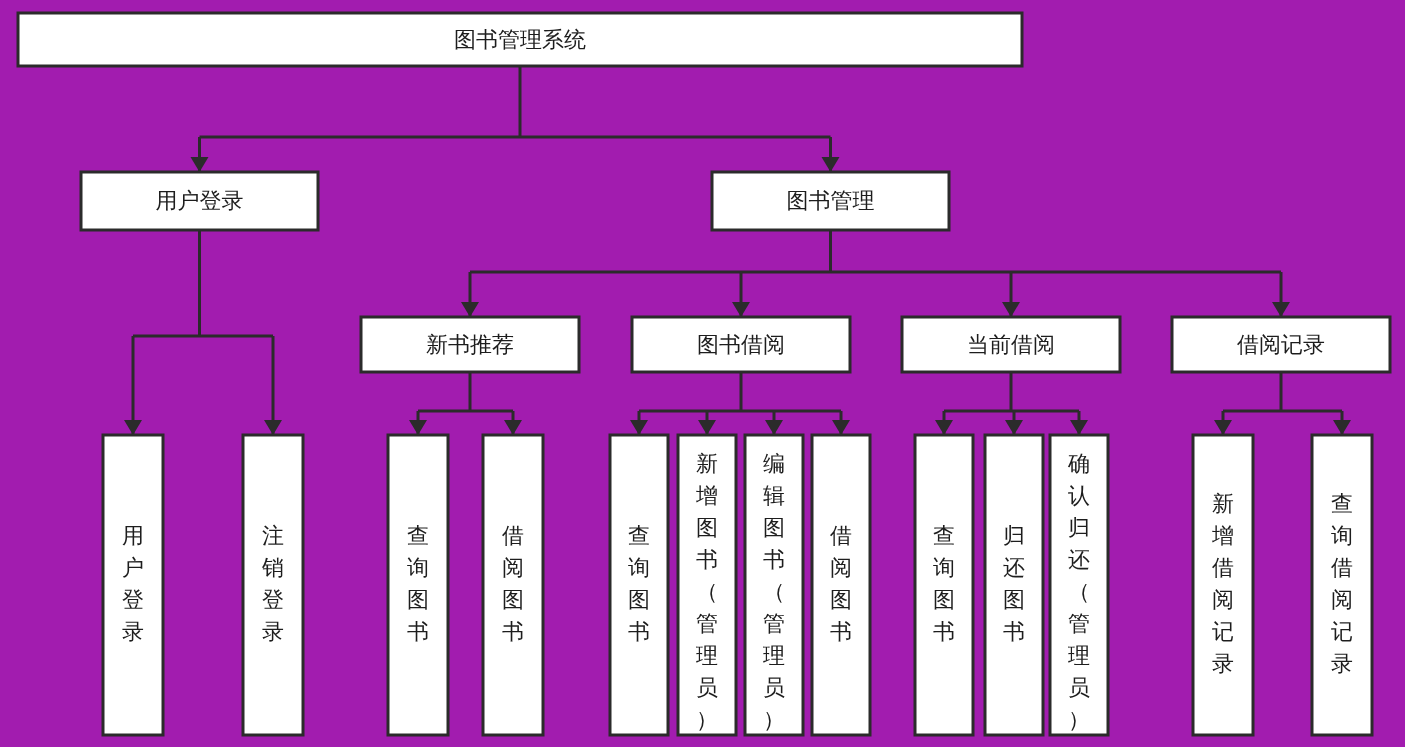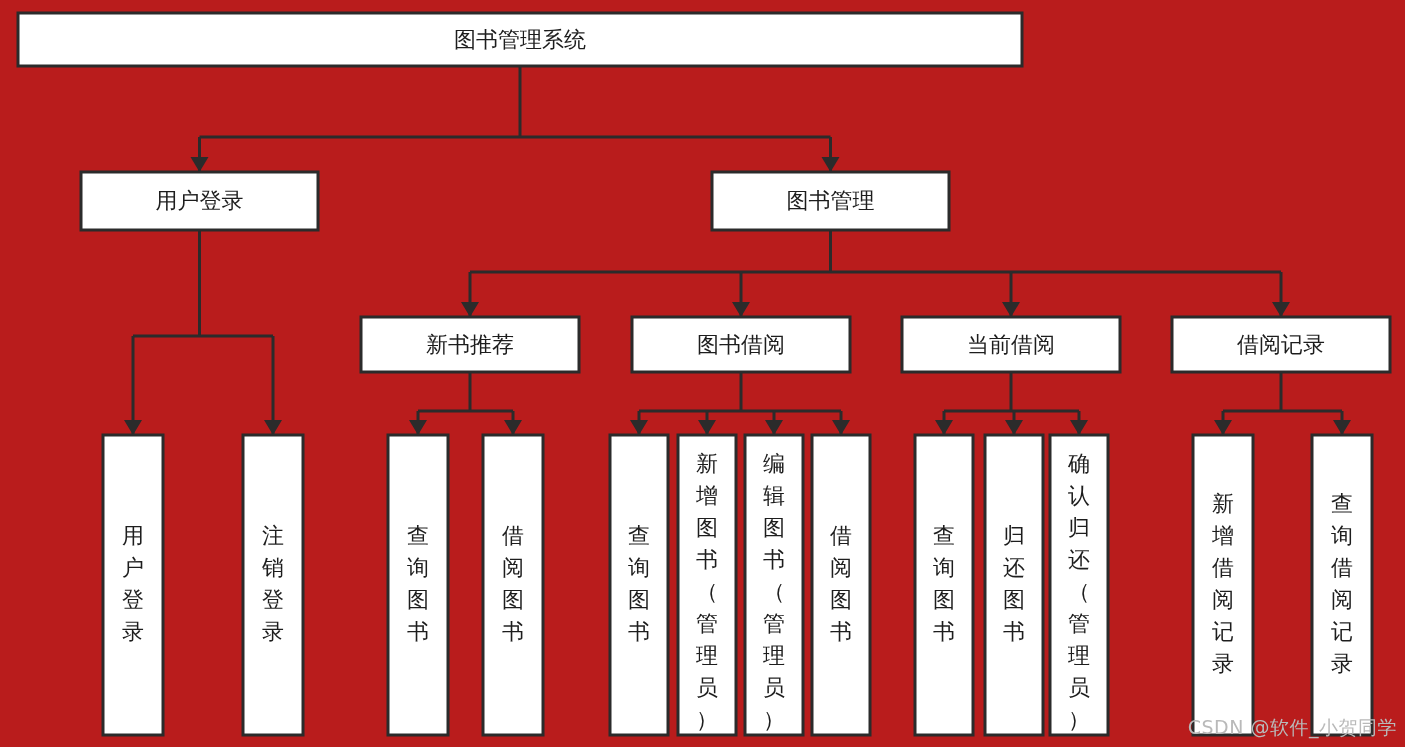--- a/index.html
+++ b/index.html
@@ -8,21 +8,21 @@
     padding: 0;
     background: #ffffff;
   }
   body {
     font-family: "DejaVu Sans", "Liberation Sans", sans-serif;
   }
   #diagram-root {
     position: relative;
     width: 1405px;
     height: 747px;
-    background: #b91c1c;
+    background: #a21caf;
     overflow: hidden;
   }
   svg#tree-svg {
     position: absolute;
     top: 0;
     left: 0;
     width: 1405px;
     height: 747px;
     display: block;
   }
@@ -205,15 +205,14 @@
           <text x="1223" class="node-label-v"><tspan x="1223" y="511">新</tspan><tspan x="1223" y="543">增</tspan><tspan x="1223" y="575">借</tspan><tspan x="1223" y="607">阅</tspan><tspan x="1223" y="639">记</tspan><tspan x="1223" y="671">录</tspan></text>
         </g>
         <g>
           <rect x="1312" y="435" width="60" height="300" class="node-rect"></rect>
           <text x="1342" class="node-label-v"><tspan x="1342" y="511">查</tspan><tspan x="1342" y="543">询</tspan><tspan x="1342" y="575">借</tspan><tspan x="1342" y="607">阅</tspan><tspan x="1342" y="639">记</tspan><tspan x="1342" y="671">录</tspan></text>
         </g>
       </g>
 
   </svg>
 
-  <div class="watermark-text">CSDN @软件_小贺同学</div>
 
 </div>
 
 </body></html>

